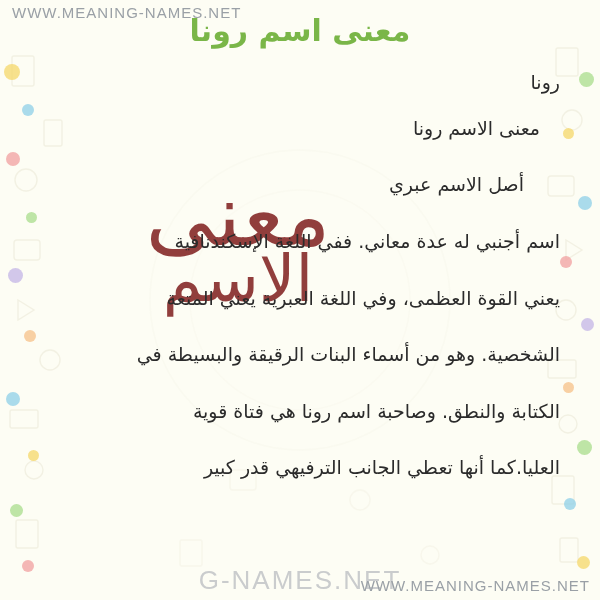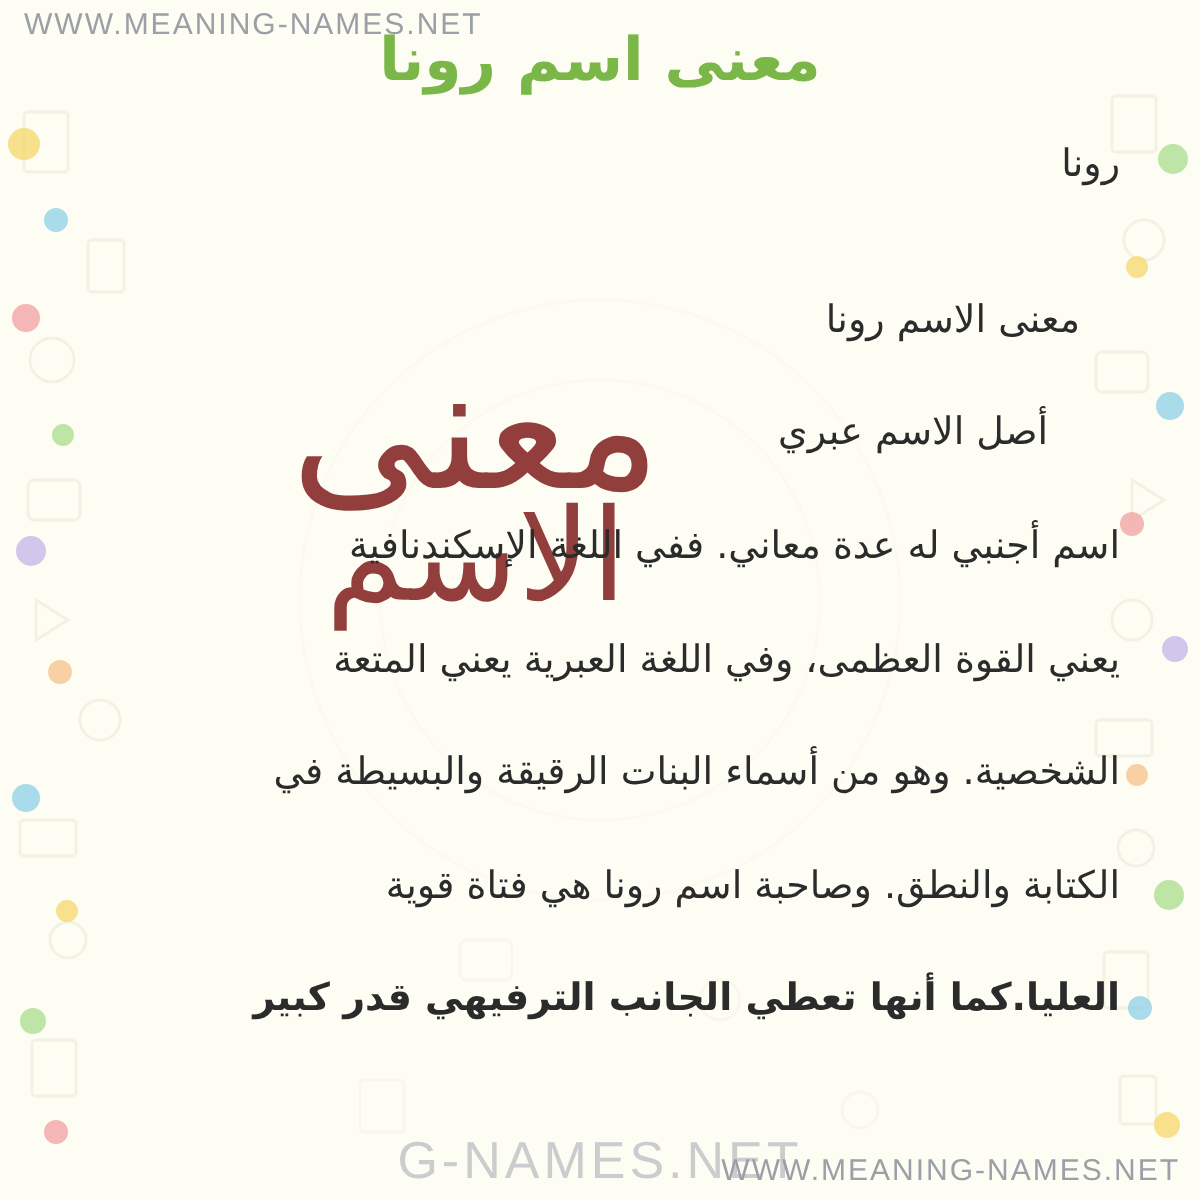--- a/index.html
+++ b/index.html
@@ -122,24 +122,24 @@
     box-sizing: border-box;
   }
   .line {
     color: #2b2b2b;
     font-size: 19px;
     line-height: 1.35;
     margin-bottom: 31px;
     text-align: right;
     white-space: nowrap;
   }
-  .line.name { margin-bottom: 52px; }
+  .line.name { margin-bottom: 20px; }
   .line.indent1 { padding-right: 20px; }
   .line.indent2 { padding-right: 36px; }
-  .line.last { margin-bottom: 0; font-weight: bold; }
+  .line.last { margin-bottom: 0; }
 </style>
 </head>
 <body>
 
 <div class="bg-pattern">
   <svg viewBox="0 0 600 600" preserveAspectRatio="none" xmlns="http://www.w3.org/2000/svg">
     <rect x="0" y="0" width="600" height="600" fill="#fdfdf4"></rect>
     <g stroke="#e9e6d3" stroke-width="1.4" fill="none" opacity="0.9">
       <rect x="12" y="56" width="22" height="30" rx="2"></rect>
       <rect x="44" y="120" width="18" height="26" rx="2"></rect>

